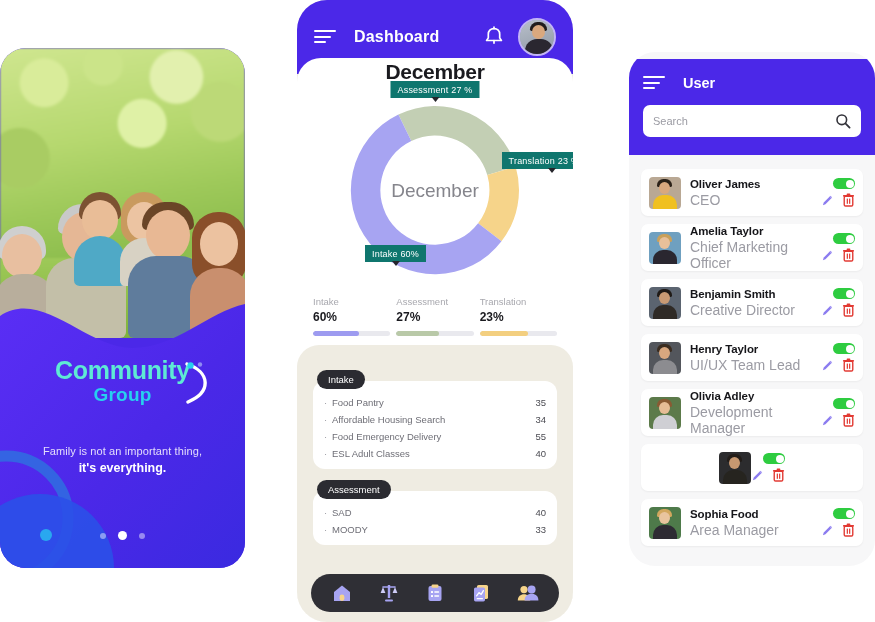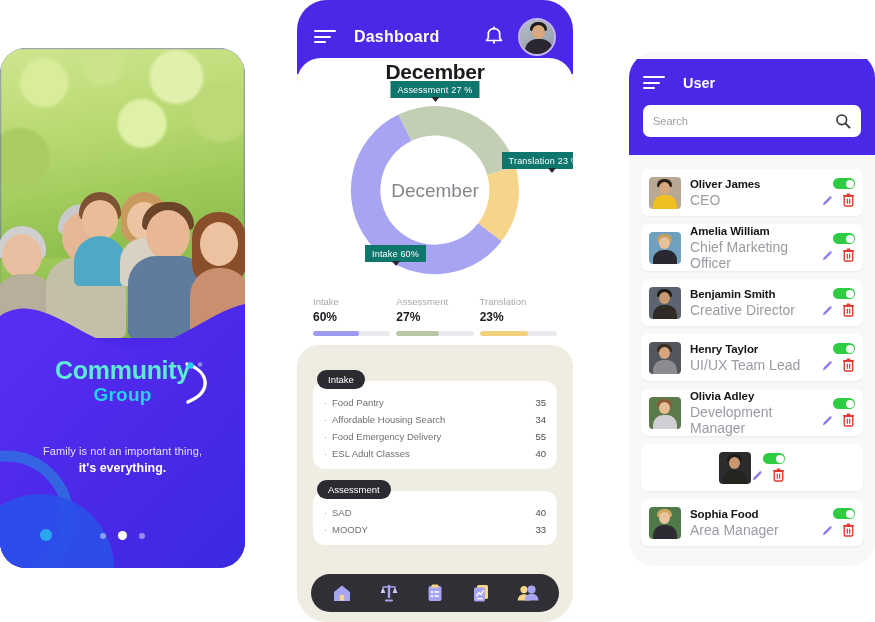--- a/index.html
+++ b/index.html
@@ -464,21 +464,21 @@
       </div>
 
       <div class="user-card">
         <div class="u-avatar">
           <div class="ua-bg" style="background:#6fa0c0"></div>
           <div class="ua-body" style="background:#2a2730"></div>
           <div class="ua-hair" style="background:#c9a05a"></div>
           <div class="ua-head" style="background:#e8c09a"></div>
         </div>
         <div class="u-meta">
-          <div class="u-name">Amelia William</div>
+          <div class="u-name">Amelia Taylor</div>
           <div class="u-role">Chief Marketing Officer</div>
         </div>
         <div class="u-actions">
           <div class="toggle"></div>
           <div class="act-row">
             <svg width="13" height="13" viewBox="0 0 14 14">
               <path d="M2 12 L3 9.2 L10.2 2 L12 3.8 L4.8 11 Z" fill="#8b7bf0"></path>
               <path d="M9.6 2.6 L11.4 4.4" stroke="#cfc8fb" stroke-width="1"></path>
             </svg>
             <svg width="13" height="14" viewBox="0 0 14 15">

